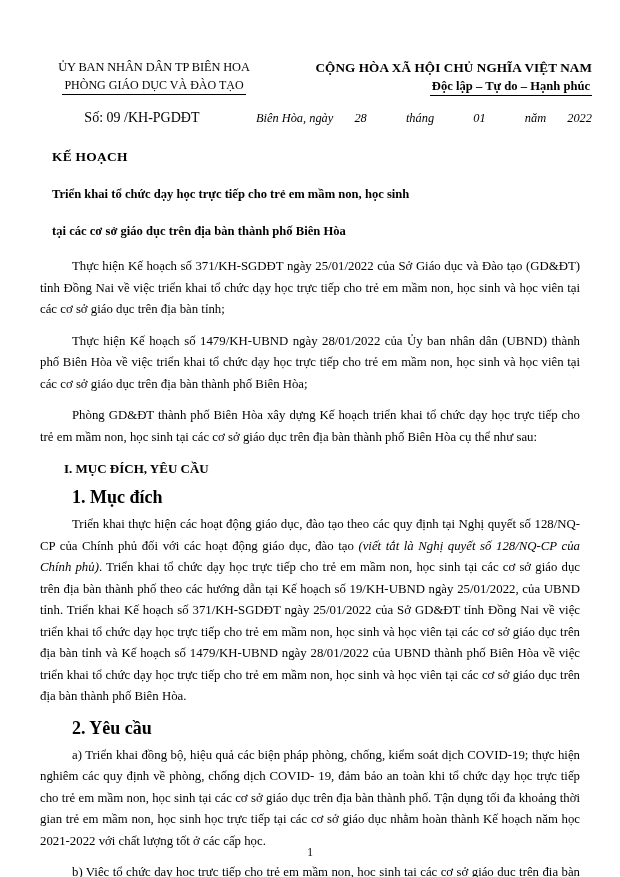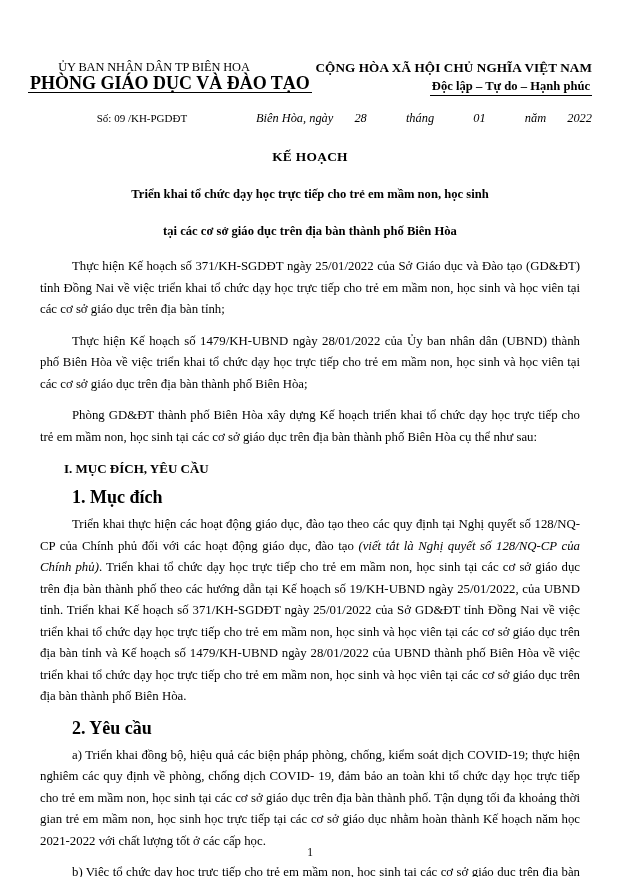--- a/index.html
+++ b/index.html
@@ -40,22 +40,22 @@
     text-align: right;
     box-sizing: border-box;
   }
   .org-line1 {
     font-size: 12.4px;
     letter-spacing: -0.1px;
     line-height: 15px;
     white-space: nowrap;
   }
   .org-line2 {
-    font-size: 18px;
-    font-weight: bold;
+    font-size: 12px;
+    font-weight: normal;
     line-height: 16px;
     display: inline-block;
     border-bottom: 1.2px solid #000;
     padding: 0 2px 1px 2px;
     white-space: nowrap;
   }
   .nation-line1 {
     font-size: 13.2px;
     font-weight: bold;
     line-height: 16px;
@@ -75,37 +75,37 @@
   .subheader {
     display: flex;
     flex-direction: row;
     align-items: flex-start;
     padding: 14px 28px 0 28px;
     box-sizing: border-box;
   }
   .subheader-left {
     width: 252px;
     text-align: center;
-    font-size: 11px;
+    font-size: 14px;
     line-height: 16px;
   }
   .subheader-right {
     flex: 1;
     text-align: center;
     font-size: 12.4px;
     font-style: italic;
     line-height: 16px;
     white-space: nowrap;
   }
   .subheader-right .dt { margin: 0 18px; }
 
   
   .title-block {
     margin-top: 22px;
-    text-align: center;
+    text-align: left;
     padding: 0 52px;
     box-sizing: border-box;
   }
   .title-main {
     font-size: 13.4px;
     font-weight: bold;
     letter-spacing: 0.3px;
     line-height: 18px;
   }
   .title-sub {

